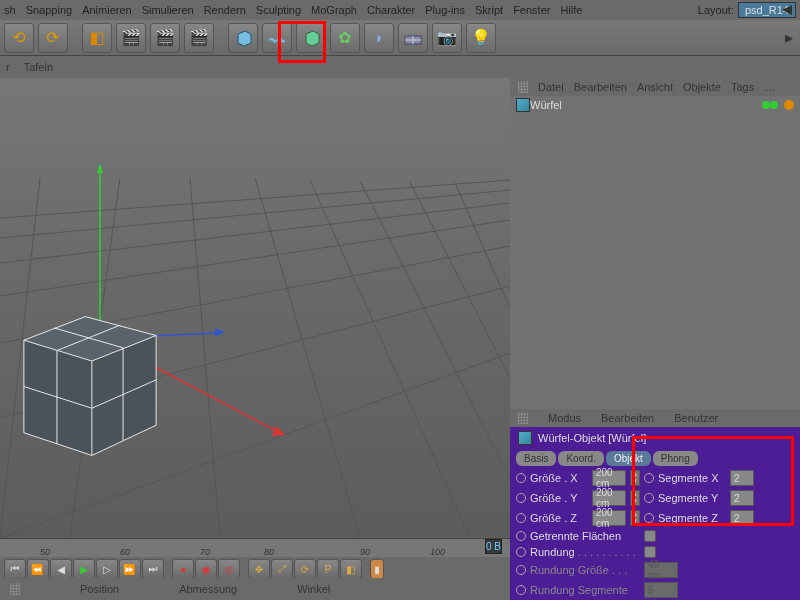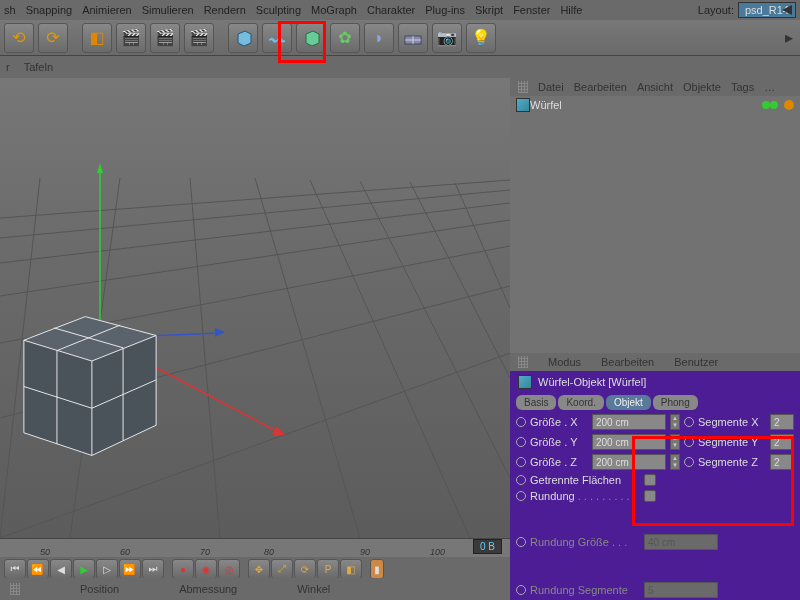--- a/index.html
+++ b/index.html
@@ -25,30 +25,30 @@
   .cubeicon { width: 14px; height: 14px; background: linear-gradient(135deg,#5ac,#389); border: 1px solid #333; }
   .attrheader { display: flex; align-items: center; padding: 3px 8px; gap: 20px; background: #6a6a6a; color: #333; }
   .attrtitle { display: flex; align-items: center; padding: 4px 8px; gap: 6px; color: #ddd; }
   .tabs { display: flex; gap: 2px; padding: 2px 6px; }
   .tab { background: #888; padding: 2px 8px; font-size: 10px; border-radius: 6px; color: #333; }
   .tab.active { background: #5a7a9a; color: #eee; }
   .sectionhead { background: #5a5a5a; padding: 3px 8px; font-weight: bold; color: #ddd; font-size: 11px; }
   .proprow { display: flex; align-items: center; padding: 2px 6px; gap: 4px; font-size: 11px; color: #ddd; }
   .propradio { width: 10px; height: 10px; border: 1px solid #aaa; border-radius: 50%; flex-shrink: 0; }
   .proplabel { width: 58px; }
-  .propinput { width: 74px; height: 16px; background: #888; border: 1px solid #555; color: #ddd; font-size: 10px; padding: 0 3px; display: flex; align-items: center; }
+  .propinput { width: 34px; height: 16px; background: #888; border: 1px solid #555; color: #ddd; font-size: 10px; padding: 0 3px; display: flex; align-items: center; }
   .spinner { width: 10px; height: 16px; background: #777; border: 1px solid #555; display: flex; flex-direction: column; }
   .spinner div { flex: 1; font-size: 6px; text-align: center; line-height: 7px; color: #ccc; }
-  .disabled { color: #888; margin-top: 28px; }
+  .disabled { color: #888; }
   .disabled .propinput { background: #6a6a6a; color: #555; }
   .checkbox { width: 12px; height: 12px; background: #888; border: 1px solid #555; border-radius: 2px; }
   .timeline { position: absolute; left: 0; bottom: 22px; width: 510px; height: 40px; background: #6a6a6a; border-top: 1px solid #444; }
   .timeruler { height: 18px; background: #777; position: relative; display: flex; align-items: flex-end; }
   .tick { position: absolute; bottom: 0; font-size: 9px; color: #333; font-style: italic; }
-  .timefield { position: absolute; right: 8px; top: 0; background: #3a3a3a; color: #6cf; padding: 1px 6px; font-size: 10px; border: 1px solid #222; }
+  .timefield { position: absolute; right: 8px; top: 0; background: #3a3a3a; color: #6cf; padding: 1px 0; font-size: 10px; border: 1px solid #222; }
   .playback { display: flex; gap: 1px; padding: 2px 4px; align-items: center; }
   .pbtn { width: 22px; height: 20px; background: linear-gradient(#888,#6a6a6a); border: 1px solid #555; border-radius: 3px; display: flex; align-items: center; justify-content: center; font-size: 10px; }
   .bottombar { position: absolute; bottom: 0; left: 0; width: 510px; height: 22px; background: #6a6a6a; display: flex; align-items: center; padding: 0 10px; gap: 60px; color: #333; font-size: 11px; }
   .arrow-back { position: absolute; right: 6px; top: 3px; width: 14px; height: 14px; }
 </style>
 </head>
 <body>
 
 <div class="menubar">
   <span>sh</span>

